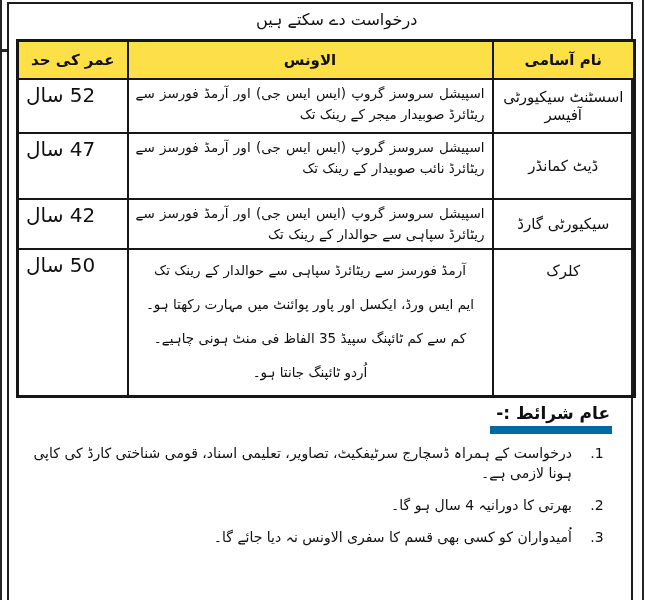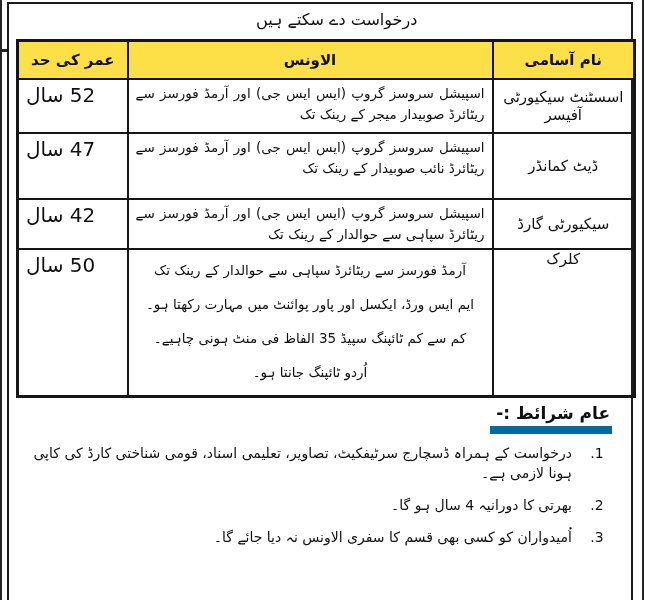--- a/index.html
+++ b/index.html
@@ -60,21 +60,21 @@
     vertical-align:middle;
   }
   .col-post{width:142px;}
   .col-qual{width:365px;}
   .col-age{width:110px;}
   td.post{
     text-align:center;
     vertical-align:middle;
     font-size:15px;
   }
-  td.post.top{vertical-align:top;padding-top:0;}
+  td.post.top{vertical-align:top;padding-top:12px;}
   td.qual{
     text-align:justify;
     vertical-align:top;
     font-size:13.5px;
     line-height:21px;
   }
   td.qual-multiline{vertical-align:top;padding-top:6px;}
   td.qual-multiline .qline{
     text-align:center;
     font-size:13.5px;

